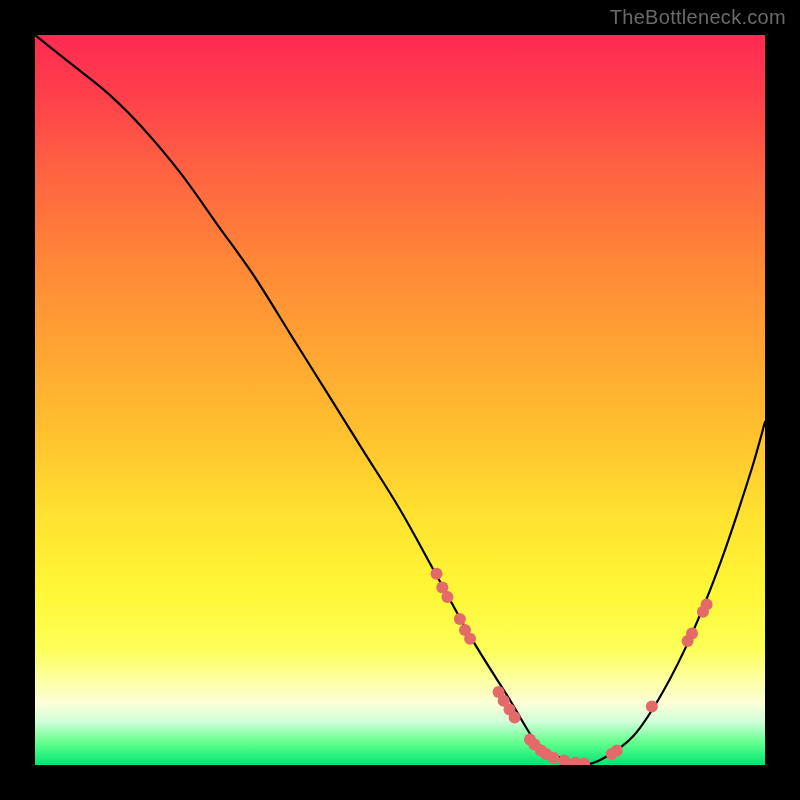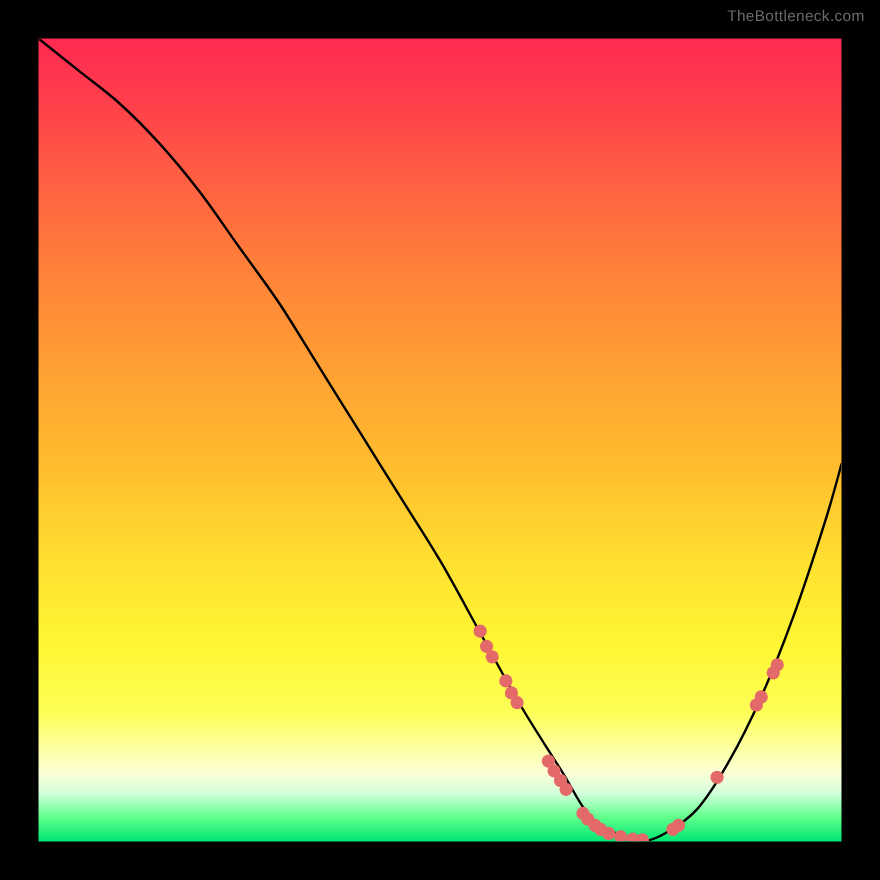--- a/index.html
+++ b/index.html
@@ -14,21 +14,21 @@
     position: relative;
     width: 800px;
     height: 800px;
     background: #000;
   }
   .watermark {
     position: absolute;
     top: 6px;
     right: 14px;
     color: #6a6a6a;
-    font-size: 14px;
+    font-size: 20px;
     letter-spacing: 0.3px;
     font-weight: 400;
     z-index: 30;
   }
   .plot-area {
     position: absolute;
     left: 35px;
     top: 35px;
     width: 730px;
     height: 730px;

